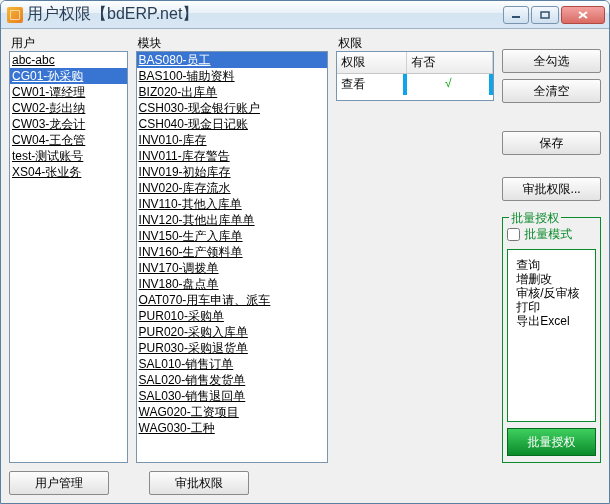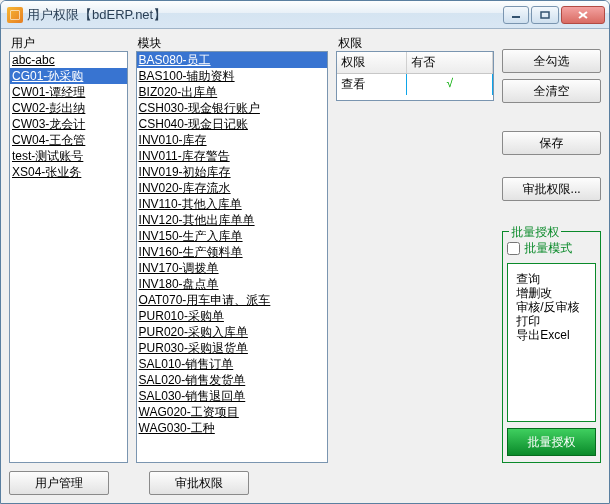--- a/index.html
+++ b/index.html
@@ -1,21 +1,21 @@
 <!DOCTYPE html>
 <html><head>
 <meta charset="utf-8">
 <style>
   * { box-sizing: border-box; margin: 0; padding: 0; }
   body { font-family: "SimSun", "Microsoft YaHei", sans-serif; font-size: 12px; background: #f0f0f0; }
   .window { width: 610px; height: 504px; background: #f0f0f0; border: 1px solid #5a7fa0; border-radius: 6px 6px 0 0; overflow: hidden; display: flex; flex-direction: column; }
   .titlebar { height: 28px; background: linear-gradient(to bottom, #fdfefe 0%, #e8f0f7 45%, #d5e4f1 46%, #d9e7f4 100%); display: flex; align-items: center; padding: 0 4px 0 6px; border-bottom: 1px solid #a0b4c8; }
   .titlebar .icon { width: 16px; height: 16px; background: linear-gradient(135deg,#f7b733,#e67e22); border-radius: 2px; margin-right: 4px; position: relative; }
   .titlebar .icon::after { content:""; position:absolute; inset:3px; border:1px solid rgba(255,255,255,.6); border-radius:1px;}
-  .titlebar .title { flex: 1; color: #2a3f55; font-size: 13px; }
+  .titlebar .title { flex: 1; color: #2a3f55; font-size: 16px; }
   .win-btns { display: flex; gap: 2px; }
   .win-btn { width: 28px; height: 18px; border: 1px solid #7a95b0; border-radius: 3px; background: linear-gradient(to bottom,#f3f8fc,#cfe0ef); display:flex; align-items:center; justify-content:center; color:#33526f;}
   .win-btn.min { width: 26px; }
   .win-btn.close { width: 44px; background: linear-gradient(to bottom,#f3a2a0,#d96b63); border-color:#b24a43; color:#fff; }
   .win-btn svg { display:block; }
   .client { flex:1; padding: 6px 8px 8px 8px; display:flex; gap:8px; overflow:hidden; background:#f0f0f0; }
   .col { display:flex; flex-direction:column; }
   .col-header { color:#000; margin-bottom:2px; padding-left:2px; height:14px; }
   .listbox { background:#fff; border:1px solid #7a95b0; overflow-y:auto; overflow-x:hidden; }
   .users { width:120px; }
@@ -24,30 +24,30 @@
   .users .list-item.selected, .modules .list-item.selected { background:#3874d1; color:#fff; }
   .modules { width:195px; }
   .modules .listbox { flex:1; }
   .perms { width:160px; }
   .perm-table { background:#fff; border:1px solid #7a95b0; height:50px; }
   .perm-table .thead { display:flex; background: linear-gradient(#fdfdfd,#ececec); border-bottom:1px solid #c7c7c7; }
   .perm-table .th { padding: 2px 4px; border-right:1px solid #d0d0d0; }
   .perm-table .th:first-child { width:70px; }
   .perm-table .th:last-child { flex:1; }
   .perm-table .trow { display:flex; }
-  .perm-table .td { padding: 2px 4px; border-right:1px solid #0ea5e9; }
+  .perm-table .td { padding: 2px 4px; border-right:4px solid #0ea5e9; }
   .perm-table .td:first-child { width:70px; }
   .perm-table .td:last-child { flex:1; text-align:center; }
   .check { color:#0a0; }
   .right { width: 100px; display:flex; flex-direction:column; gap:0; align-items:stretch; }
   .btn { height:24px; border:1px solid #8a8a8a; background:linear-gradient(#fdfdfd,#e3e3e3); border-radius:2px; display:flex; align-items:center; justify-content:center; cursor:default; font-family:inherit; font-size:12px; }
   .btn-stack-top { margin-top: 14px; display:flex; flex-direction:column; gap:6px; }
   .btn-save { margin-top: 28px; }
   .btn-audit { margin-top: 22px; }
-  .batch-group { margin-top: 30px; border:1px solid #0a8a2a; position:relative; padding:8px 4px 6px 4px; display:flex; flex-direction:column; gap:6px; flex:1; }
+  .batch-group { margin-top: 16px; border:1px solid #0a8a2a; position:relative; padding:8px 4px 6px 4px; display:flex; flex-direction:column; gap:6px; flex:1; }
   .batch-title { position:absolute; top:-8px; left:6px; background:#f0f0f0; color:#0a8a2a; padding:0 2px; font-size:12px; }
   .batch-mode { display:flex; align-items:center; gap:4px; color:#0a8a2a; }
   .batch-mode input { accent-color:#0a8a2a; }
   .batch-list { background:#fff; border:1px solid #0a8a2a; flex:1; padding:8px; overflow:auto; }
   .batch-list .bi { line-height:14px; white-space:nowrap; }
   .batch-btn { background: linear-gradient(#3fcf5f,#0a8a2a); color:#fff; border:1px solid #066b1f; height:28px; display:flex; align-items:center; justify-content:center; }
   .bottom-btns { display:flex; gap:24px; padding: 0 8px 8px 8px; }
   .bottom-btns .btn { width:100px; }
   .modules-bottom { width:100px; }
   

